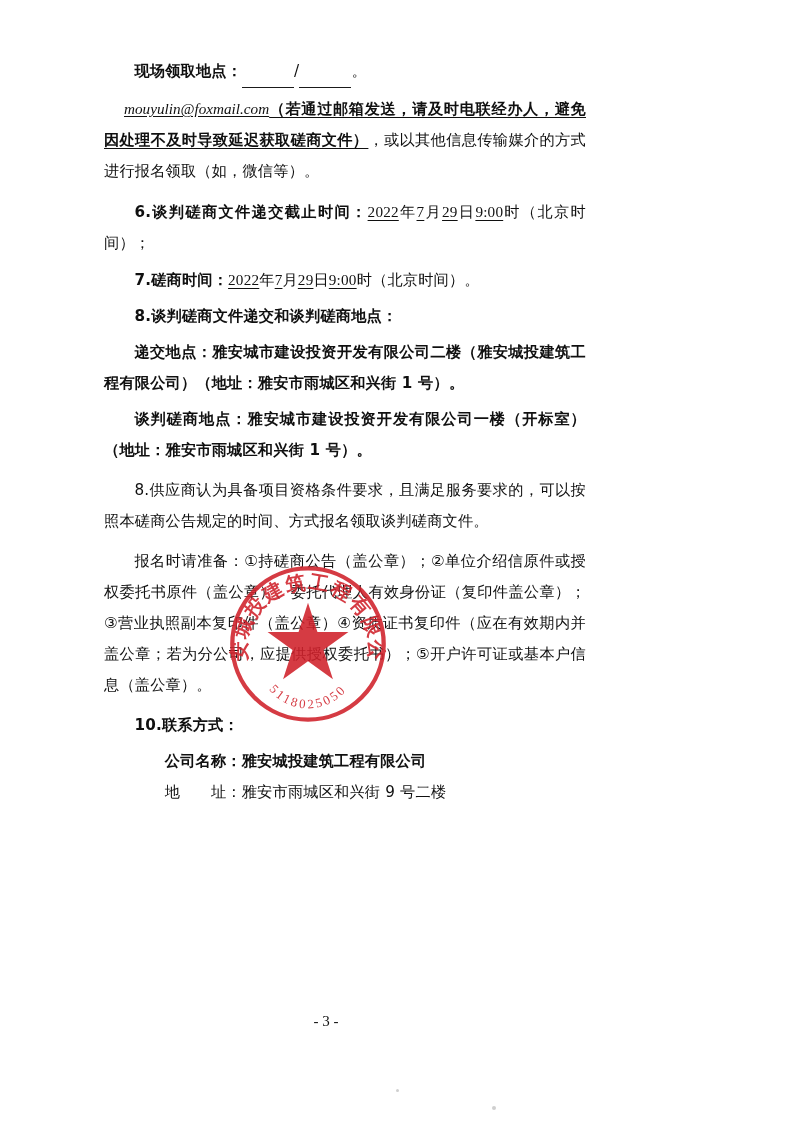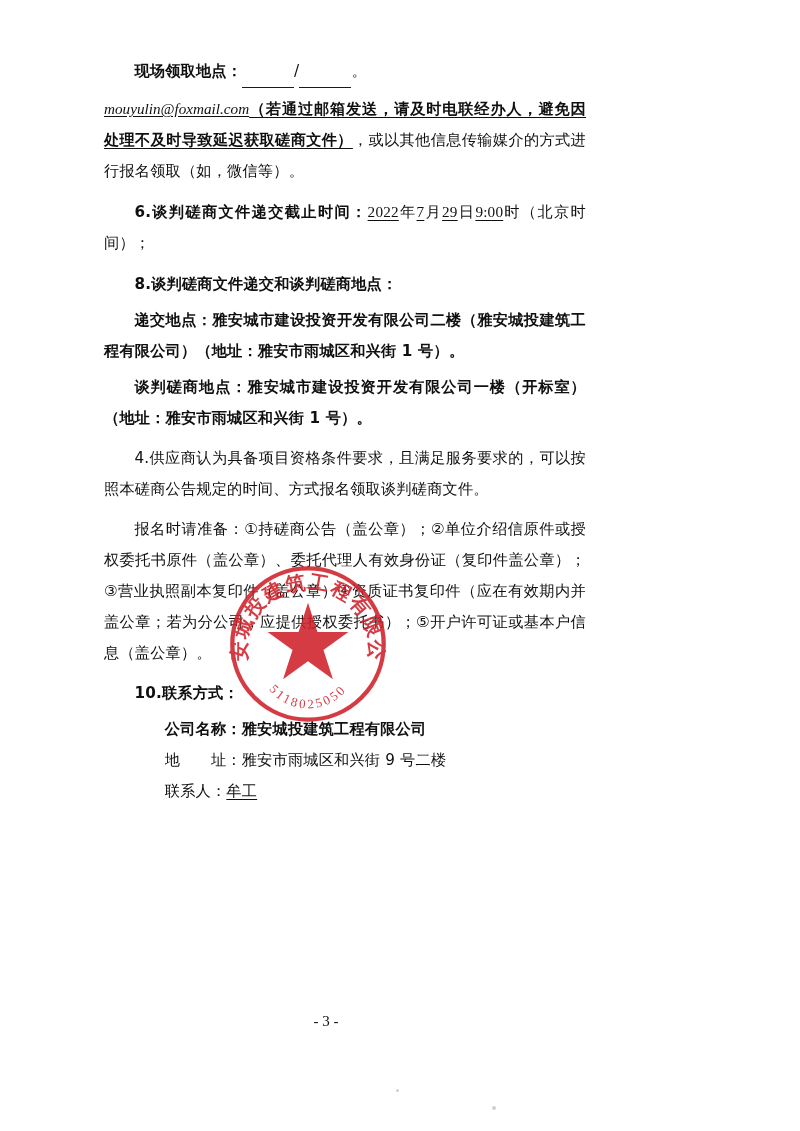--- a/index.html
+++ b/index.html
@@ -69,20 +69,21 @@
   }
   .lbl {
     display: inline-block;
   }
   .email {
     font-family: "Liberation Serif", serif;
     font-style: italic;
     text-decoration: underline;
     text-underline-offset: 2px;
     letter-spacing: 0px;
+    margin-left: 20px;
   }
   .num {
     font-family: "Liberation Serif", serif;
   }
   
   .seal {
     position: absolute;
     left: 222px;
     top: 558px;
     width: 172px;
@@ -129,59 +130,59 @@
     </p>
 
     <div class="row-gap"></div>
 
     <p class="indent">
       <span class="bold">6.谈判磋商文件递交截止时间：</span><span class="num u">2022</span><span>年</span><span class="num u">7</span><span>月</span><span class="num u">29</span><span>日</span><span class="num u">9:00</span><span>时</span><span>（北京时间）；</span>
     </p>
 
     <div class="small-gap"></div>
 
+    <p class="indent">
+      <span class="bold">7.磋商时间：</span><span class="num u">2022</span><span>年</span><span class="num u">7</span><span>月</span><span class="num u">29</span><span>日</span><span class="num u">9:00</span><span>时</span><span>（北京时间）。</span>
+    </p>
 
     <div class="small-gap"></div>
 
     <p class="indent bold">8.谈判磋商文件递交和谈判磋商地点：</p>
 
     <div class="small-gap"></div>
 
     <p class="indent bold">递交地点：雅安城市建设投资开发有限公司二楼（雅安城投建筑工程有限公司）（地址：雅安市雨城区和兴街 1 号）。</p>
 
     <div class="small-gap"></div>
 
     <p class="indent bold">谈判磋商地点：雅安城市建设投资开发有限公司一楼（开标室）（地址：雅安市雨城区和兴街 1 号）。</p>
 
     <div class="row-gap"></div>
 
-    <p class="indent">4.供应商认为具备项目资格条件要求，且满足服务要求的，可以按照本磋商公告规定的时间、方式报名领取谈判磋商文件。</p>
+    <p class="indent">8.供应商认为具备项目资格条件要求，且满足服务要求的，可以按照本磋商公告规定的时间、方式报名领取谈判磋商文件。</p>
 
     <div class="row-gap"></div>
 
     <p class="indent">报名时请准备：①持磋商公告（盖公章）；②单位介绍信原件或授权委托书原件（盖公章）、委托代理人有效身份证（复印件盖公章）；③营业执照副本复印件（盖公章）④资质证书复印件（应在有效期内并盖公章；若为分公司，应提供授权委托书）；⑤开户许可证或基本户信息（盖公章）。</p>
 
     <div class="row-gap"></div>
 
     <p class="indent bold">10.联系方式：</p>
 
     <div class="small-gap"></div>
 
     <p class="indent contact-line">
       <span class="bold lbl">公司名称：</span><span class="bold">雅安城投建筑工程有限公司</span>
     </p>
 
     <p class="indent contact-line">
       <span class="lbl">地　　址：</span><span>雅安市雨城区和兴街 9 号二楼</span>
     </p>
 
 
-    <p class="indent contact-line">
-      <span class="lbl">联系人：</span><span class="u">牟工</span>
-    </p>
 
   </div>
 
   <svg class="seal" viewBox="0 0 200 200" xmlns="http://www.w3.org/2000/svg">
     <defs>
       <path id="sealTopArc" d="M 28 108 A 72 72 0 0 1 172 108"></path>
       <path id="sealBottomArc" d="M 44 132 A 58 58 0 0 0 156 132"></path>
     </defs>
     <circle cx="100" cy="100" r="88" fill="none" stroke="#d0202a" stroke-width="5"></circle>
     <text font-family="'DejaVu Sans', sans-serif" font-size="23" font-weight="bold" fill="#d0202a" letter-spacing="2">

